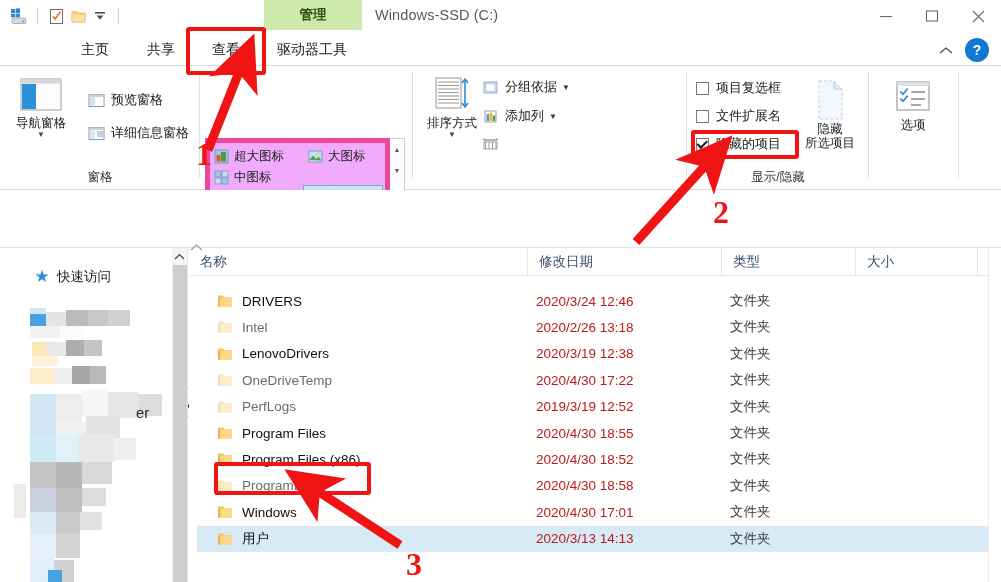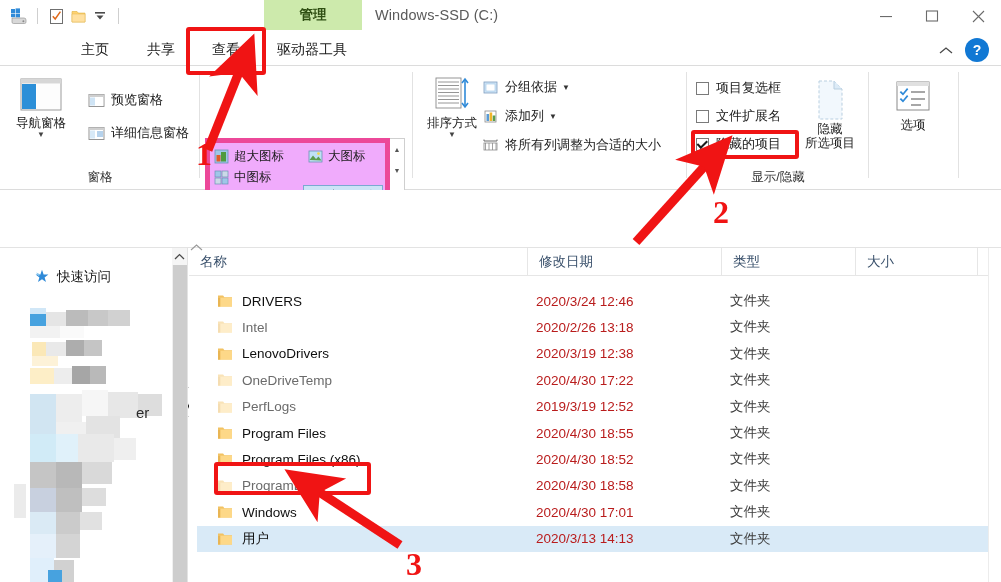--- a/index.html
+++ b/index.html
@@ -399,21 +399,20 @@
         <span class="gi">
           <svg width="17" height="17" viewBox="0 0 17 17">
             <path d="M2 4 h13" stroke="#6a6a6a" stroke-width="1"></path>
             <path d="M2 4 v-1.5 M15 4 v-1.5" stroke="#6a6a6a" stroke-width="1"></path>
             <g stroke="#8a8a8a" stroke-width=".8">
                 <path d="M3.5 6 v7 M7 6 v7 M10.5 6 v7 M14 6 v7"></path>
               </g>
             <rect x="2" y="6" width="13" height="7" fill="none" stroke="#8a8a8a" stroke-width=".8"></rect>
           </svg>
         </span>
-        <span>将所有列调整为合适的大小</span>
       </div>
 
       <div class="divider"></div>
     </div>
 
     <div class="grp" style="left:687px;width:182px;">
       <div class="chkrow" style="left:9px;top:13px;">
         <span class="box"></span>
         <span>项目复选框</span>
       </div>

